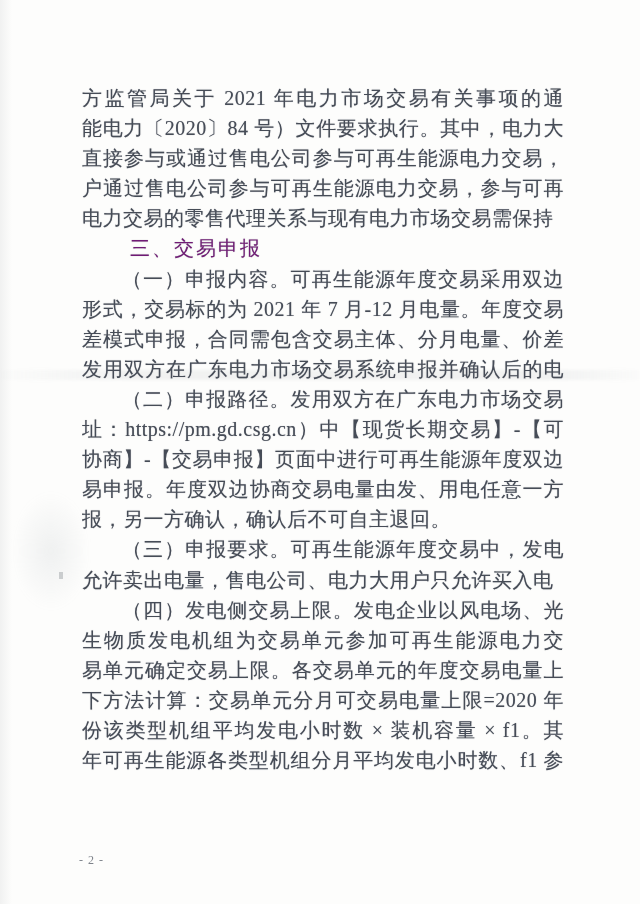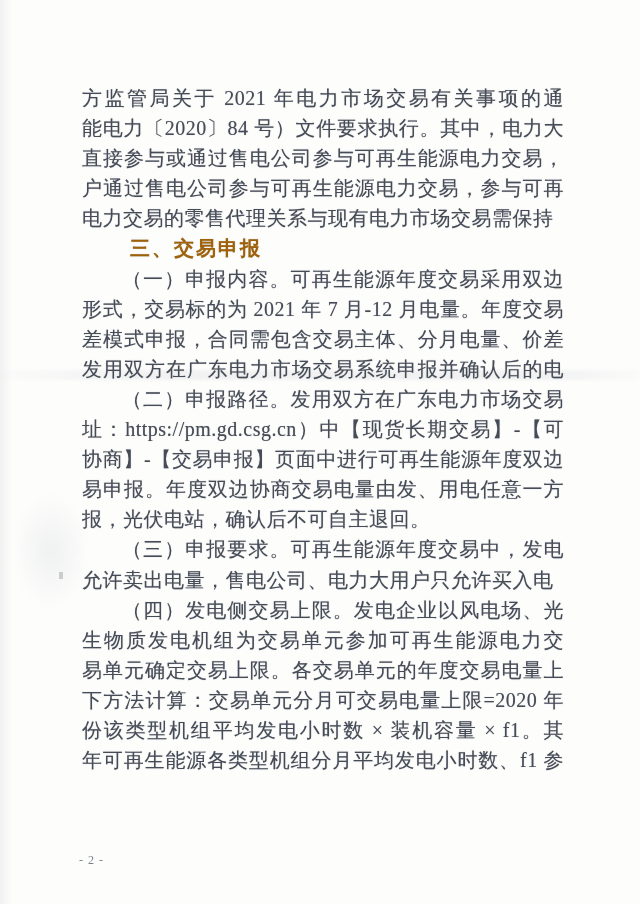--- a/index.html
+++ b/index.html
@@ -64,22 +64,22 @@
     overflow: hidden;
     white-space: normal;
   }
   .j {
     text-align: justify;
     text-align-last: justify;
   }
   .ind { text-indent: 40px; }
   .hd {
     font-family: "DejaVu Sans", "Liberation Sans", sans-serif;
-    font-weight: bold;
-    color: #a16207;
+    font-weight: normal;
+    color: #701a75;
     text-indent: 48px;
     letter-spacing: 2px;
     text-align: left;
     text-align-last: left;
   }
   .page-number {
     position: absolute;
     left: 79px;
     top: 853px;
     font-size: 12px;
@@ -106,21 +106,21 @@
     <div class="line">电力交易的零售代理关系与现有电力市场交易需保持一致。</div>
     <div class="line hd">三、交易申报</div>
     <div class="line j ind">（一）申报内容。可再生能源年度交易采用双边协商的</div>
     <div class="line j">形式，交易标的为 2021 年 7 月-12 月电量。年度交易按照价</div>
     <div class="line j">差模式申报，合同需包含交易主体、分月电量、价差价格等。</div>
     <div class="line j">发用双方在广东电力市场交易系统申报并确认后的电量，视</div>
     <div class="line j ind">（二）申报路径。发用双方在广东电力市场交易系统(网</div>
     <div class="line j">址：https://pm.gd.csg.cn）中【现货长期交易】-【可再生双边</div>
     <div class="line j">协商】-【交易申报】页面中进行可再生能源年度双边协商交</div>
     <div class="line j">易申报。年度双边协商交易电量由发、用电任意一方发起申</div>
-    <div class="line">报，光伏电站，确认后不可自主退回。</div>
+    <div class="line">报，另一方确认，确认后不可自主退回。</div>
     <div class="line j ind">（三）申报要求。可再生能源年度交易中，发电企业只</div>
     <div class="line">允许卖出电量，售电公司、电力大用户只允许买入电量。</div>
     <div class="line j ind">（四）发电侧交易上限。发电企业以风电场、光伏电站、</div>
     <div class="line j">生物质发电机组为交易单元参加可再生能源电力交易，按交</div>
     <div class="line j">易单元确定交易上限。各交易单元的年度交易电量上限按以</div>
     <div class="line j">下方法计算：交易单元分月可交易电量上限=2020 年同期月</div>
     <div class="line j">份该类型机组平均发电小时数 × 装机容量 × f1。其中，2020</div>
     <div class="line j">年可再生能源各类型机组分月平均发电小时数、f1 参数详见</div>
   </main>
 

